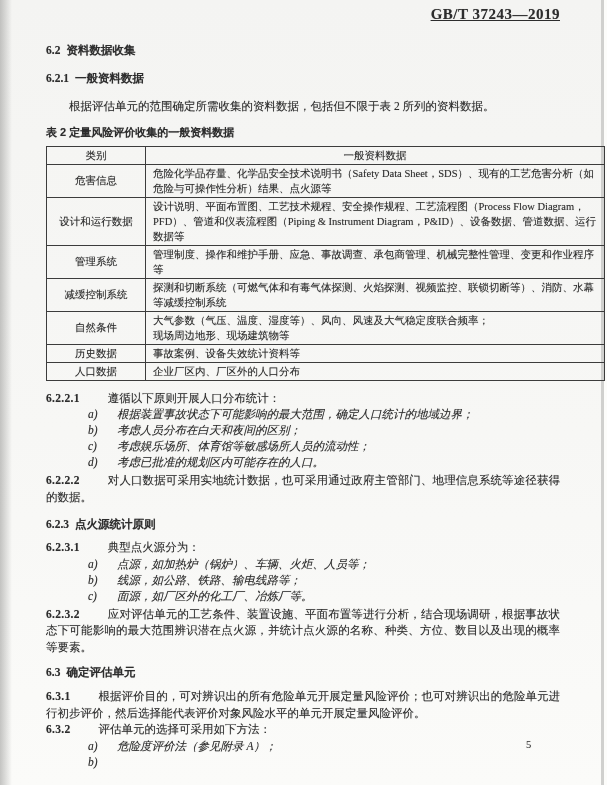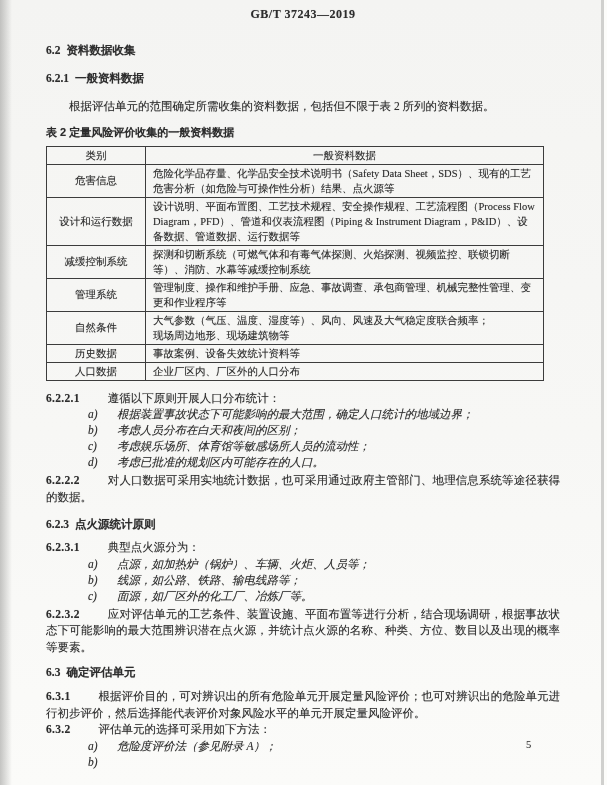--- a/index.html
+++ b/index.html
@@ -30,46 +30,47 @@
     position: absolute; right: 0; top: 0; width: 3px; height: 100%;
     background: #fcfcfa; pointer-events: none;
   }
   .content {
     position: relative;
     padding: 7px 47px 0 46px;
     font-size: 11.5px;
     line-height: 16.5px;
   }
   .doc-header {
-    text-align: center;
+    text-align: right;
     font-weight: bold;
-    font-size: 12px;
+    font-size: 15px;
     letter-spacing: 0.5px;
     line-height: 15px;
+    text-decoration: underline;
   }
   .h-sec {
     font-family: "Liberation Sans", "DejaVu Sans", sans-serif;
     font-weight: bold;
     font-size: 11.5px;
     line-height: 15px;
   }
   .h-sec .num { margin-right: 6px; font-family: "Liberation Serif", serif; }
   .h62   { margin-top: 21px; }
   .h621  { margin-top: 13px; }
   .p-intro { margin-top: 12px; text-indent: 2em; text-align: justify; }
   .tbl-caption {
     margin-top: 10px;
     font-family: "Liberation Sans", "DejaVu Sans", sans-serif;
     font-weight: bold;
     font-size: 11px;
     line-height: 15px;
   }
   table.data {
     margin-top: 6px;
-    width: 498px;
+    width: 559px;
     border-collapse: collapse;
     font-size: 10.5px;
     line-height: 15px;
     border: 1.4px solid #3c3c3c;
   }
   table.data th, table.data td {
     border: 1px solid #3c3c3c;
     padding: 1px 7px;
     vertical-align: middle;
   }
@@ -134,26 +135,26 @@
       <tbody>
         <tr>
           <td class="cat">危害信息</td>
           <td class="det">危险化学品存量、化学品安全技术说明书（Safety Data Sheet，SDS）、现有的工艺危害分析（如危险与可操作性分析）结果、点火源等</td>
         </tr>
         <tr>
           <td class="cat">设计和运行数据</td>
           <td class="det">设计说明、平面布置图、工艺技术规程、安全操作规程、工艺流程图（Process Flow Diagram，PFD）、管道和仪表流程图（Piping &amp; Instrument Diagram，P&amp;ID）、设备数据、管道数据、运行数据等</td>
         </tr>
         <tr>
+          <td class="cat">管理系统</td>
+          <td class="det">管理制度、操作和维护手册、应急、事故调查、承包商管理、机械完整性管理、变更和作业程序等</td>
+        </tr>
+        <tr>
           <td class="cat">减缓控制系统</td>
           <td class="det">探测和切断系统（可燃气体和有毒气体探测、火焰探测、视频监控、联锁切断等）、消防、水幕等减缓控制系统</td>
-        </tr>
-        <tr>
-          <td class="cat">管理系统</td>
-          <td class="det">管理制度、操作和维护手册、应急、事故调查、承包商管理、机械完整性管理、变更和作业程序等</td>
         </tr>
         <tr>
           <td class="cat">自然条件</td>
           <td class="det">大气参数（气压、温度、湿度等）、风向、风速及大气稳定度联合频率；
 现场周边地形、现场建筑物等</td>
         </tr>
         <tr>
           <td class="cat">历史数据</td>
           <td class="det">事故案例、设备失效统计资料等</td>
         </tr>

